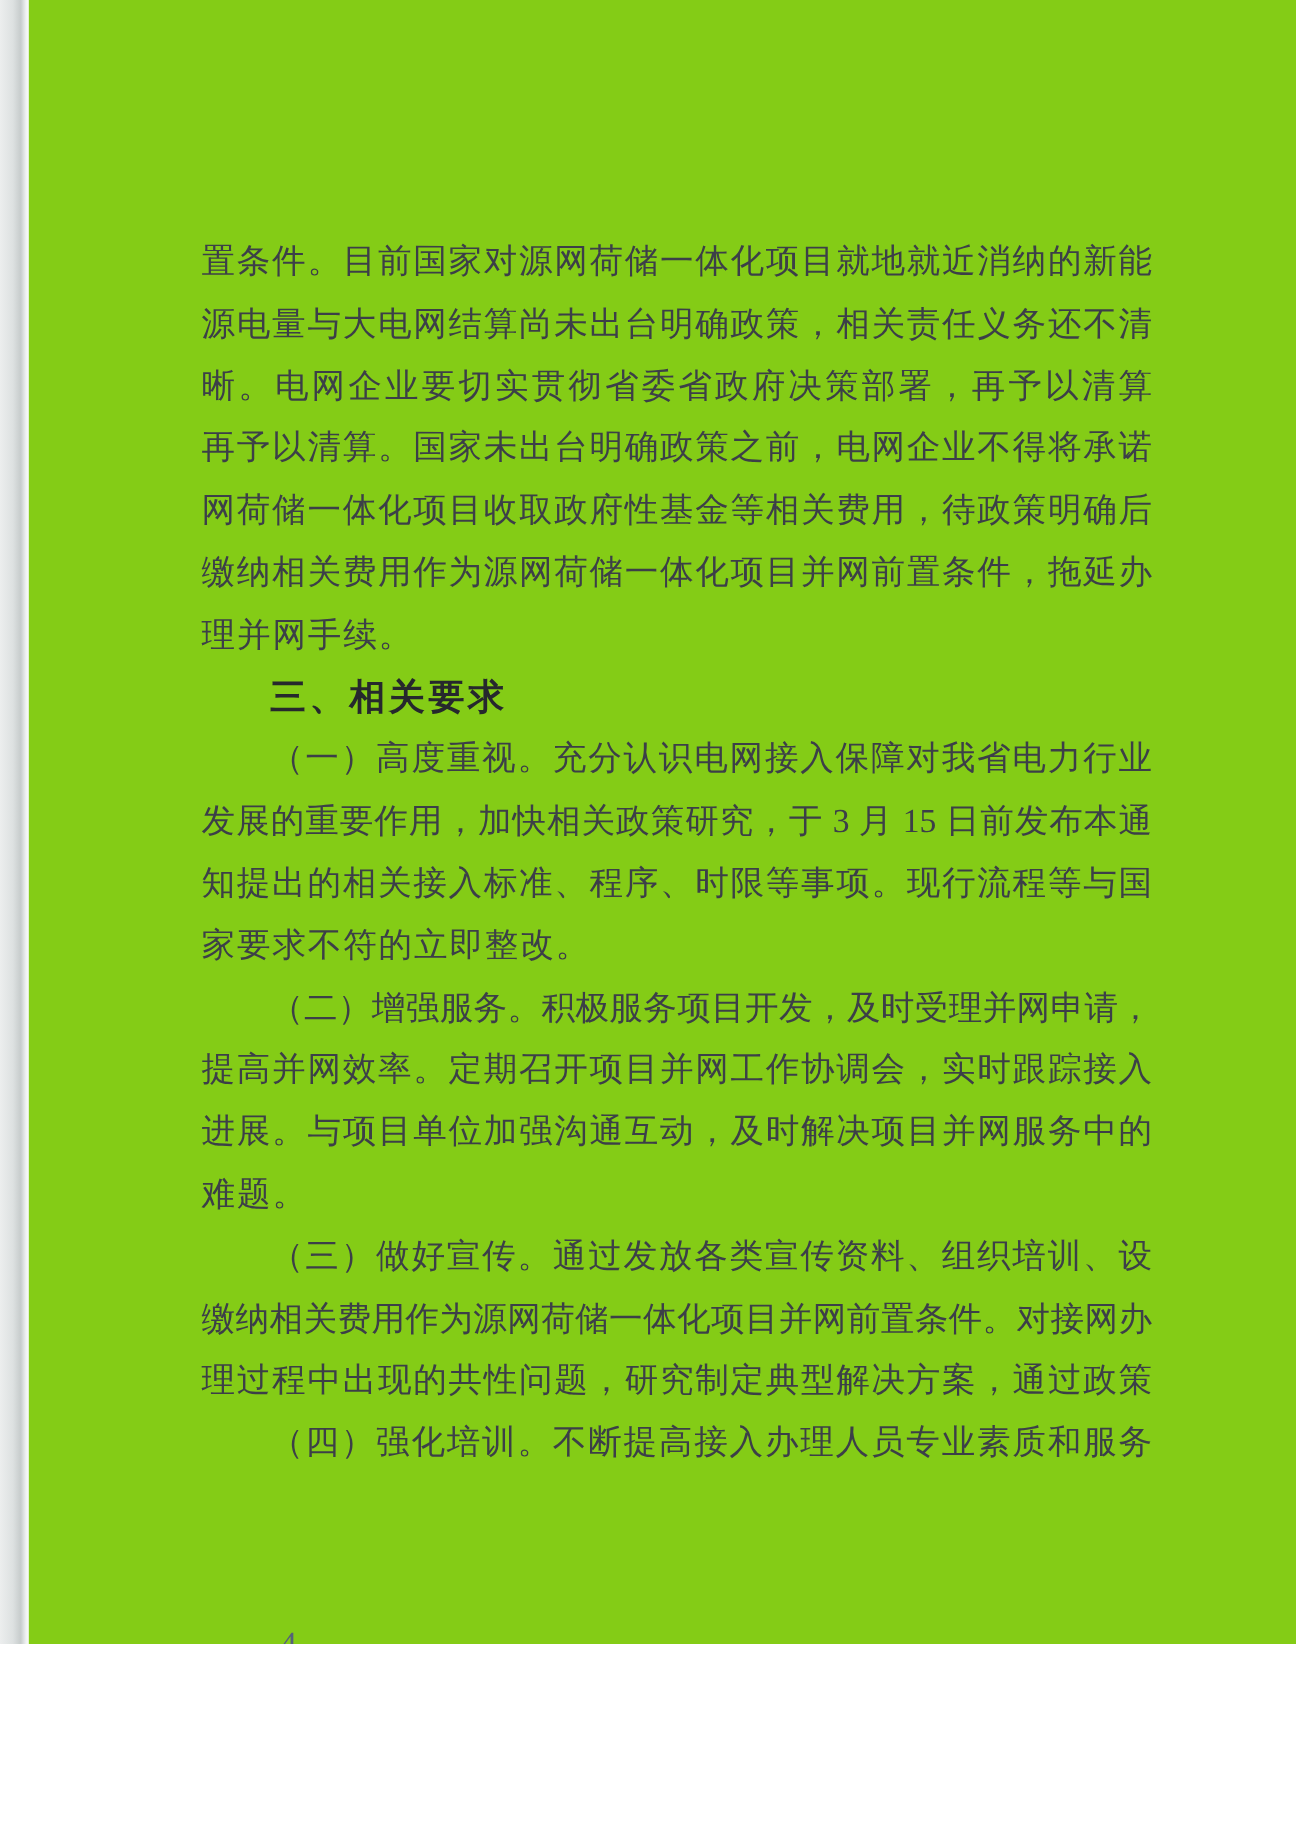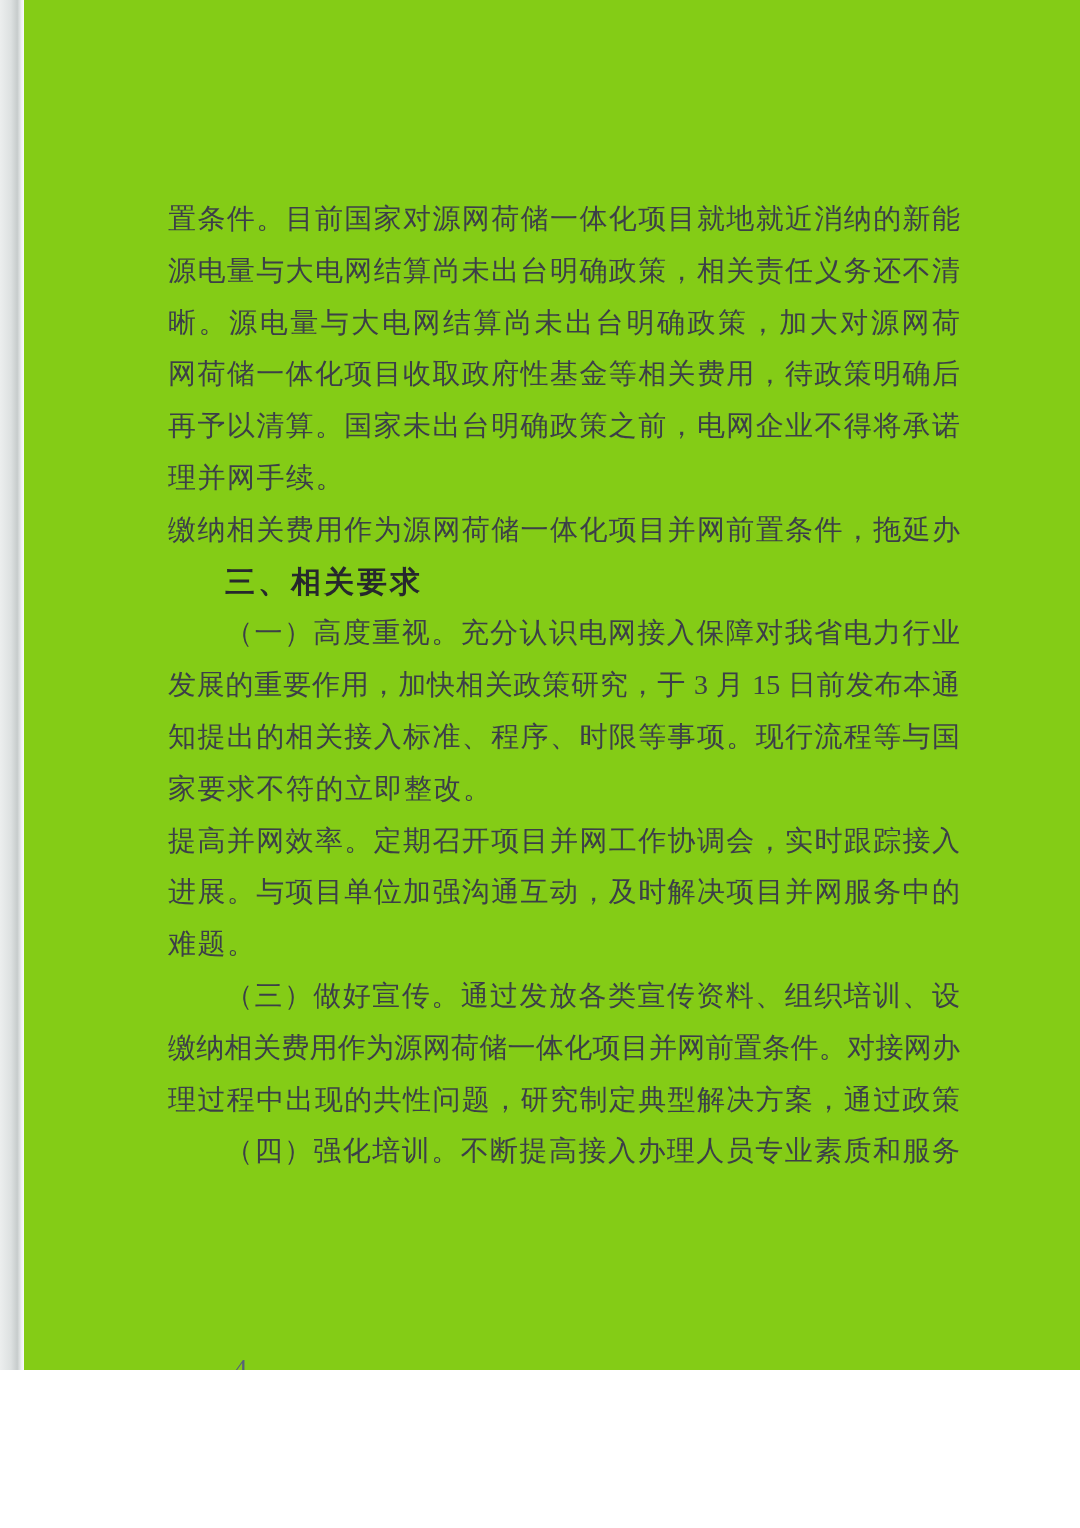--- a/index.html
+++ b/index.html
@@ -75,33 +75,34 @@
 </head>
 <body>
 
 <div class="canvas">
 
   <div class="edge-shadow"></div>
 
   <div class="text-block">
     <div class="line">置条件。目前国家对源网荷储一体化项目就地就近消纳的新能</div>
     <div class="line">源电量与大电网结算尚未出台明确政策，相关责任义务还不清</div>
-    <div class="line">晰。源电量与大电网结算尚未出台明确政策，加大对源网荷</div>
+    <div class="line">晰。电网企业要切实贯彻省委省政府决策部署，再予以清算</div>
+    <div class="line">再予以清算。国家未出台明确政策之前，电网企业不得将承诺</div>
     <div class="line">网荷储一体化项目收取政府性基金等相关费用，待政策明确后</div>
-    <div class="line">再予以清算。国家未出台明确政策之前，电网企业不得将承诺</div>
+    <div class="line">缴纳相关费用作为源网荷储一体化项目并网前置条件，拖延办</div>
     <div class="line short">理并网手续。</div>
-    <div class="line">缴纳相关费用作为源网荷储一体化项目并网前置条件，拖延办</div>
 
     <div class="line heading indent">三、相关要求</div>
 
     <div class="line indent">（一）高度重视。充分认识电网接入保障对我省电力行业</div>
     <div class="line">发展的重要作用，加快相关政策研究，于 3 月 15 日前发布本通</div>
     <div class="line">知提出的相关接入标准、程序、时限等事项。现行流程等与国</div>
     <div class="line short">家要求不符的立即整改。</div>
 
+    <div class="line indent">（二）增强服务。积极服务项目开发，及时受理并网申请，</div>
     <div class="line">提高并网效率。定期召开项目并网工作协调会，实时跟踪接入</div>
     <div class="line">进展。与项目单位加强沟通互动，及时解决项目并网服务中的</div>
     <div class="line short">难题。</div>
 
     <div class="line indent">（三）做好宣传。通过发放各类宣传资料、组织培训、设</div>
     <div class="line">缴纳相关费用作为源网荷储一体化项目并网前置条件。对接网办</div>
     <div class="line">理过程中出现的共性问题，研究制定典型解决方案，通过政策</div>
 
     <div class="line indent">（四）强化培训。不断提高接入办理人员专业素质和服务</div>
   </div>

